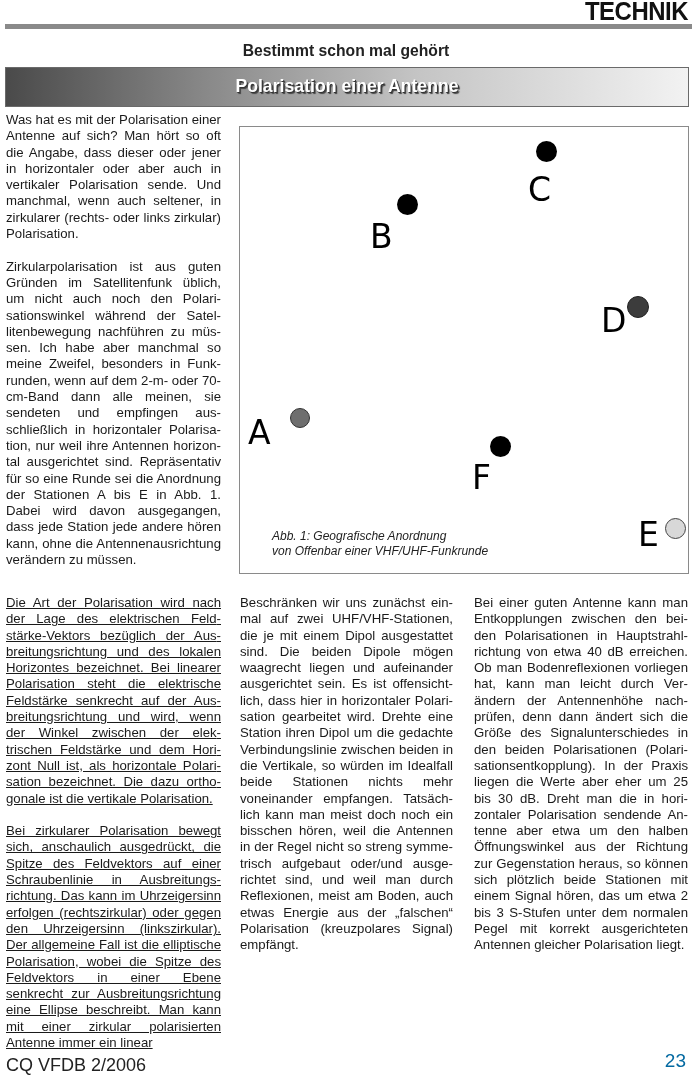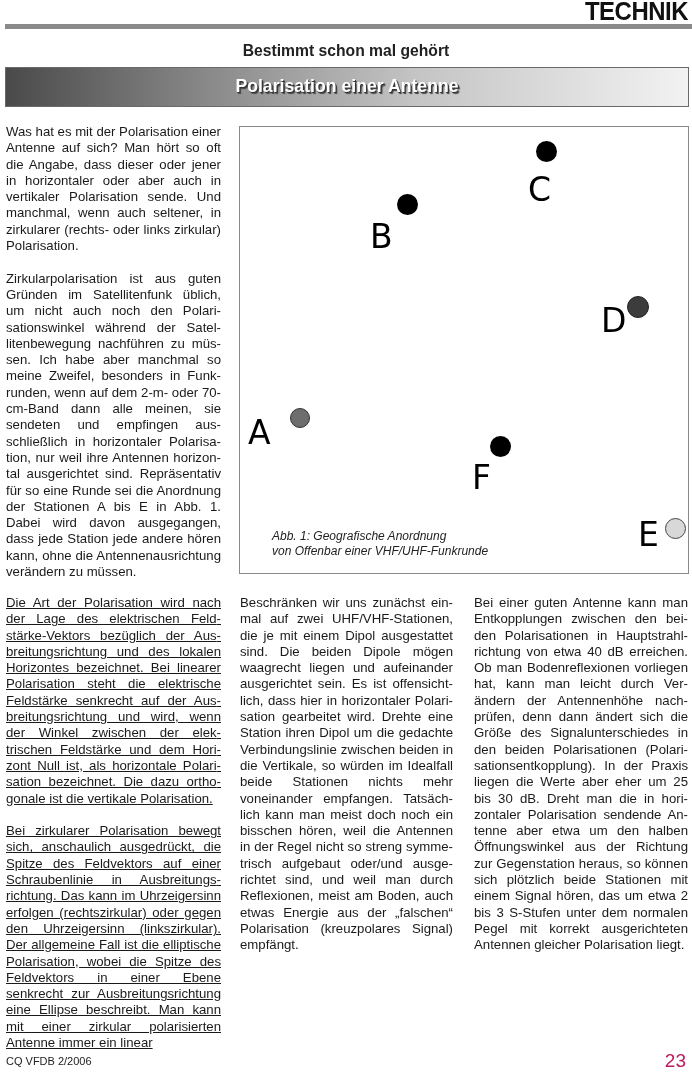--- a/index.html
+++ b/index.html
@@ -12,33 +12,33 @@
          font-size: 16.5px; font-weight: bold; color: #222; transform: scaleX(0.95); }
   .banner { position: absolute; left: 5px; top: 67px; width: 682px; height: 38px;
          border: 1px solid #6a6a6a;
          background: linear-gradient(90deg, #4a4a4a 0%, #8a8a8a 30%, #c4c4c4 60%, #f2f2f2 100%); }
   .banner-title { position: absolute; left: 0; right: 0; top: 7px; text-align: center;
          font-size: 19px; font-weight: bold; color: #ffffff;
          text-shadow: 1px 1px 0 #333, 2px 2px 1px #444; transform: scaleX(0.93); }
   .col { position: absolute; font-size: 13.2px; line-height: 16.3px; text-align: justify;
          hyphens: manual; }
   .col p { margin: 0 0 16.3px 0; }
-  .col1 { left: 6px; top: 124px; width: 215px; }
+  .col1 { left: 6px; top: 112px; width: 215px; }
   .col1b { left: 6px; top: 595px; width: 215px; text-decoration: underline; }
   .col2 { left: 240px; top: 595px; width: 213px; }
   .col3 { left: 474px; top: 595px; width: 214px; }
   .figure { position: absolute; left: 239px; top: 126px; width: 448px; height: 446px;
          border: 1px solid #8a8a8a; background: #fff; }
   .dot { position: absolute; border-radius: 50%; }
   .stlabel { position: absolute; font-family: "DejaVu Sans", sans-serif; font-size: 33px;
          color: #000; line-height: 1; }
   .caption { position: absolute; left: 19px; top: 402px; font-size: 12px; line-height: 14.5px;
          font-style: italic; color: #222; margin-left: 13px; }
-  .footer-left { position: absolute; left: 6px; top: 1055px; font-size: 11px; color: #222; }
-  .footer-right { position: absolute; right: 6px; top: 1050px; font-size: 19px; color: #be185d; }
+  .footer-left { position: absolute; left: 6px; top: 1055px; font-size: 18px; color: #222; }
+  .footer-right { position: absolute; right: 6px; top: 1050px; font-size: 19px; color: #0369a1; }
 </style>
 </head>
 <body>
 
 <div class="section-label">TECHNIK</div>
 <div class="top-rule"></div>
 <div class="kicker">Bestimmt schon mal gehört</div>
 <div class="banner">
   <div class="banner-title">Polarisation einer Antenne</div>
 </div>

